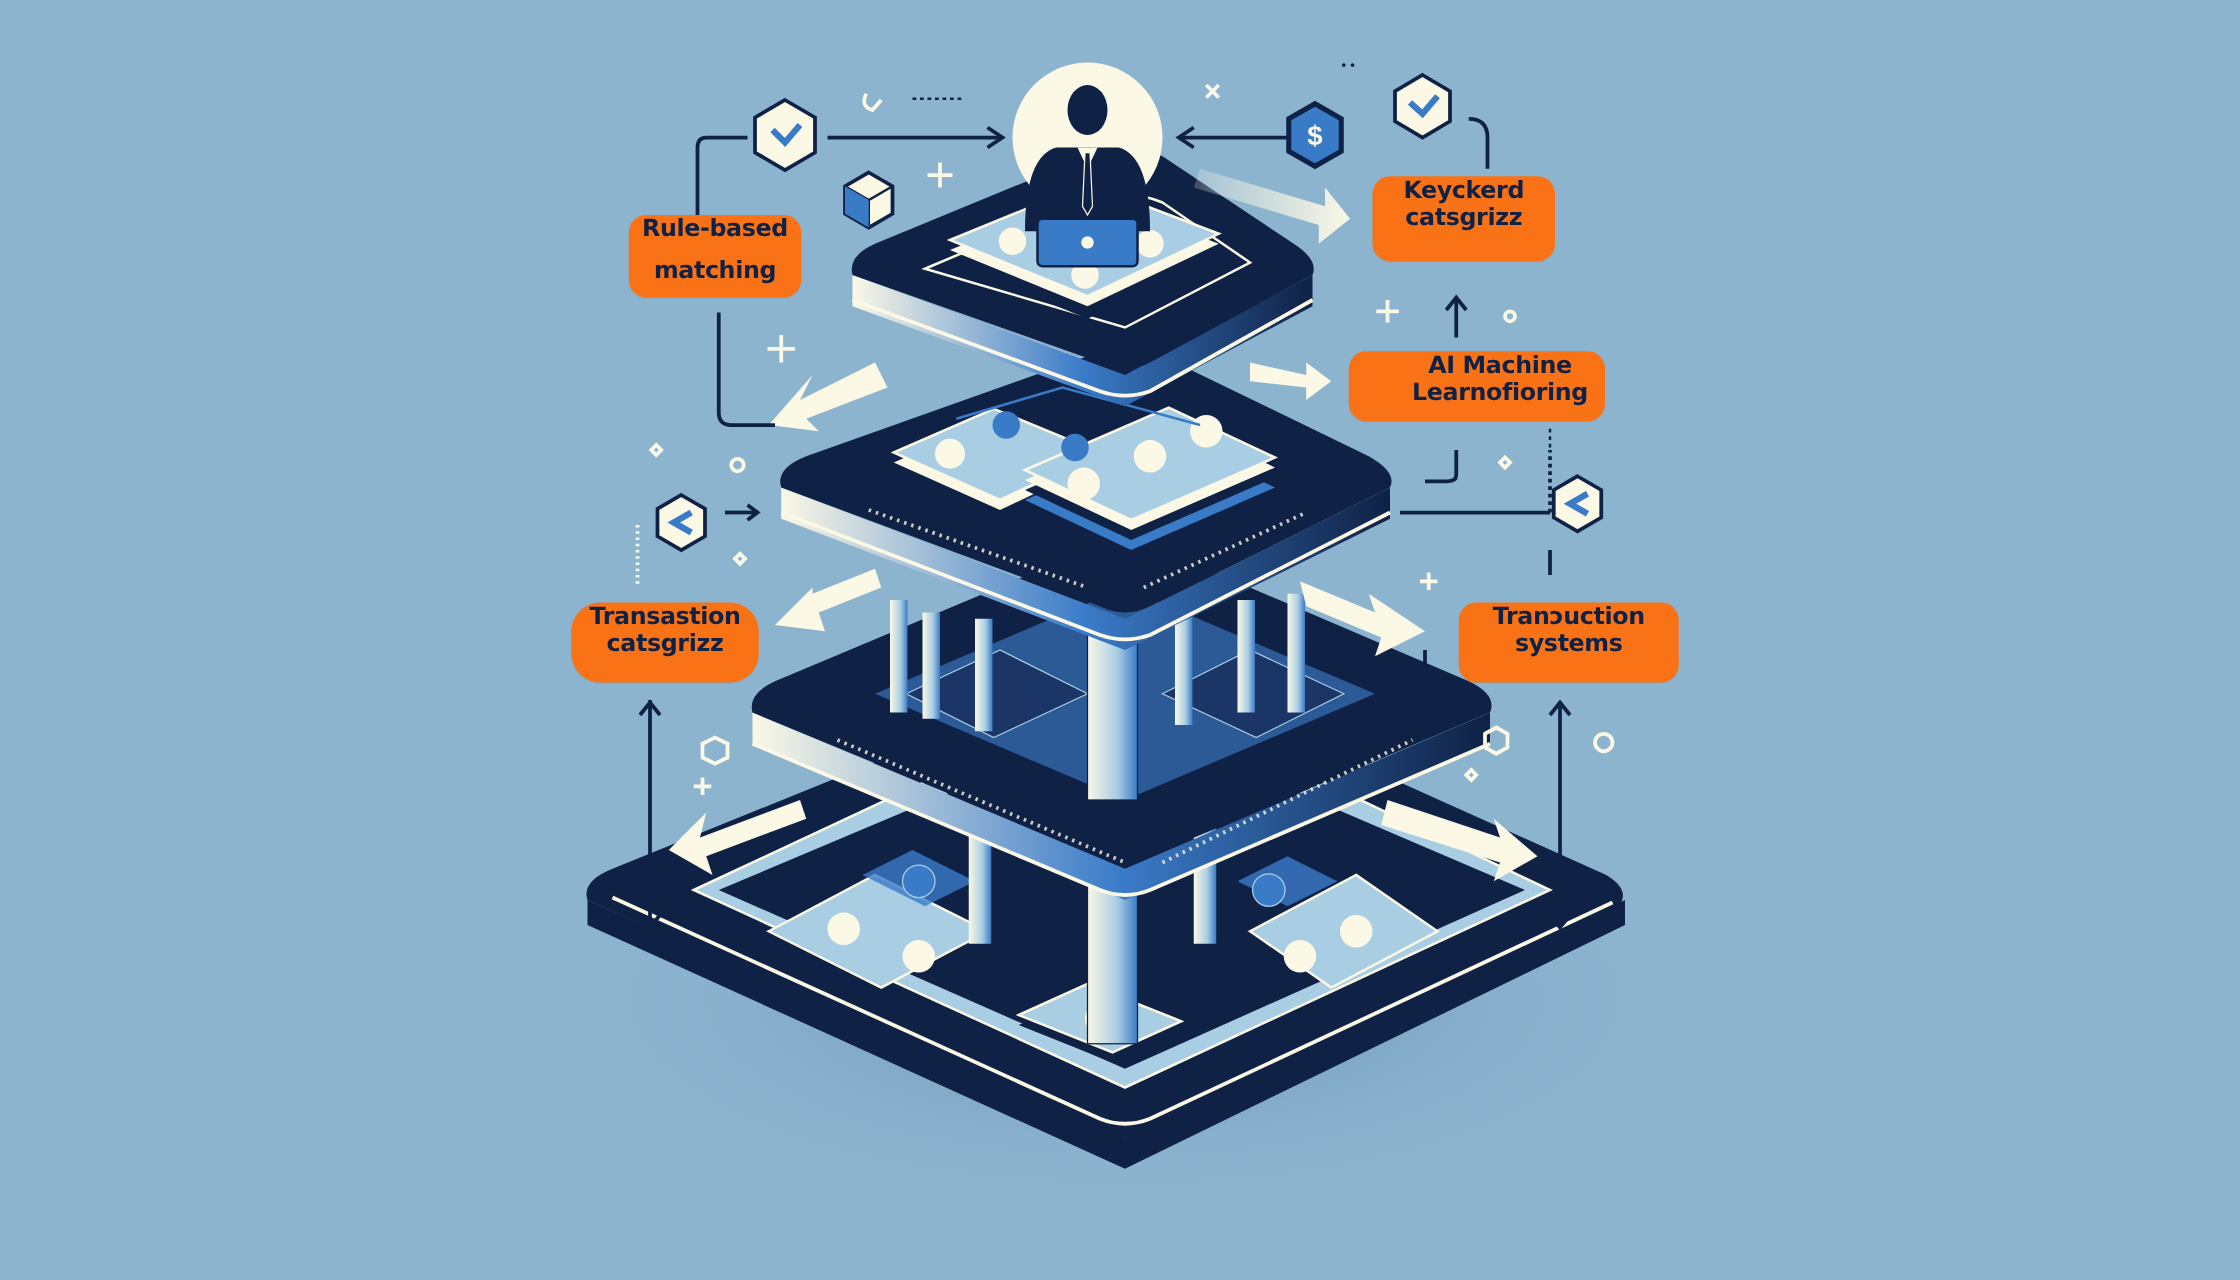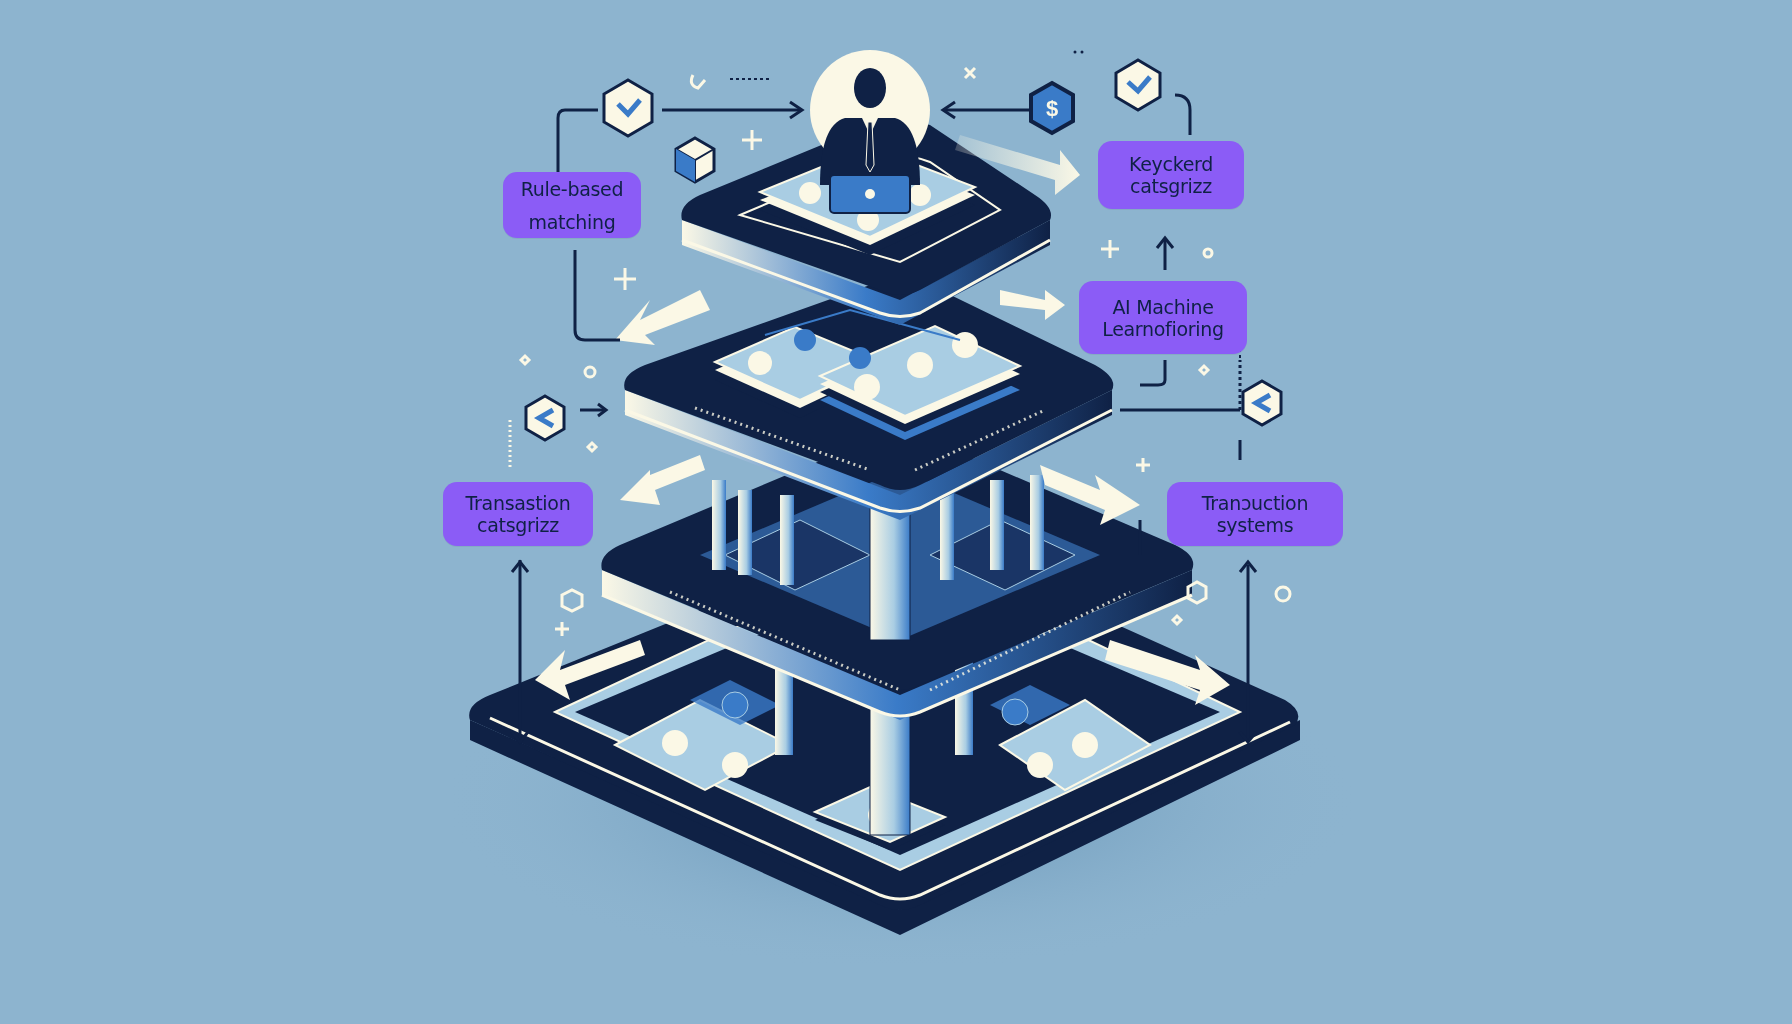--- a/index.html
+++ b/index.html
@@ -1,21 +1,21 @@
 <!DOCTYPE html>
 <html><head>
 <meta charset="utf-8">
 <style>
   html, body { margin:0; padding:0; }
   body { width:1792px; height:1024px; background:#8db4cf; overflow:hidden; position:relative;
          font-family:"DejaVu Sans", "Liberation Sans", sans-serif; }
   svg.scene { position:absolute; left:0; top:0; }
-  .label { position:absolute; background:#8b5cf6; border-radius:14px; color:#0f2145;
-           font-weight:normal; font-size:19px; line-height:22px; text-align:center;
-           display:flex; flex-direction:column; justify-content:center; align-items:center;
+  .label { position:absolute; background:#f97316; border-radius:14px; color:#0f2145;
+           font-weight:bold; font-size:19px; line-height:22px; text-align:center;
+           display:flex; flex-direction:column; justify-content:flex-start; align-items:center;
            box-shadow:0 1px 0 rgba(0,0,0,0.05); letter-spacing:-0.3px; }
   .label span { display:block; white-space:nowrap; }
 </style>
 </head>
 <body>
 
 <svg class="scene" width="1792" height="1024" viewBox="0 0 1792 1024">
   <defs>
     <linearGradient id="sideGrad" x1="0" x2="1" y1="0" y2="0">
       <stop offset="0" stop-color="#fbf8e6"></stop>
@@ -237,26 +237,26 @@
 <div class="label" style="left:503px; top:172px; width:138px; height:66px;gap:11px;">
   <span>Rule-based</span>
   <span>matching</span>
 </div>
 
 <div class="label" style="left:1098px; top:141px; width:146px; height:68px;">
   <span>Keyckerd</span>
   <span>catsgrizz</span>
 </div>
 
-<div class="label" style="left:1079px; top:281px; width:168px; height:73px;">
+<div class="label" style="left:1079px; top:281px; width:168px; height:56px;padding-left:37px;">
   <span>AI Machine</span>
   <span>Learnofioring</span>
 </div>
 
-<div class="label" style="left:443px; top:482px; width:150px; height:64px;">
+<div class="label" style="left:457px; top:482px; width:150px; height:64px;border-radius:23px;">
   <span>Transastion</span>
   <span>catsgrizz</span>
 </div>
 
 <div class="label" style="left:1167px; top:482px; width:176px; height:64px;">
   <span>Tranɔuction</span>
   <span>systems</span>
 </div>
 
 </body></html>

